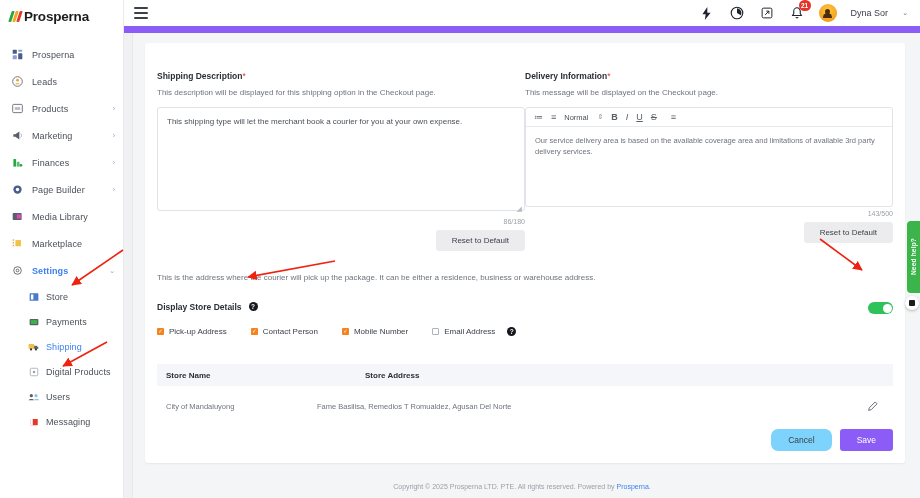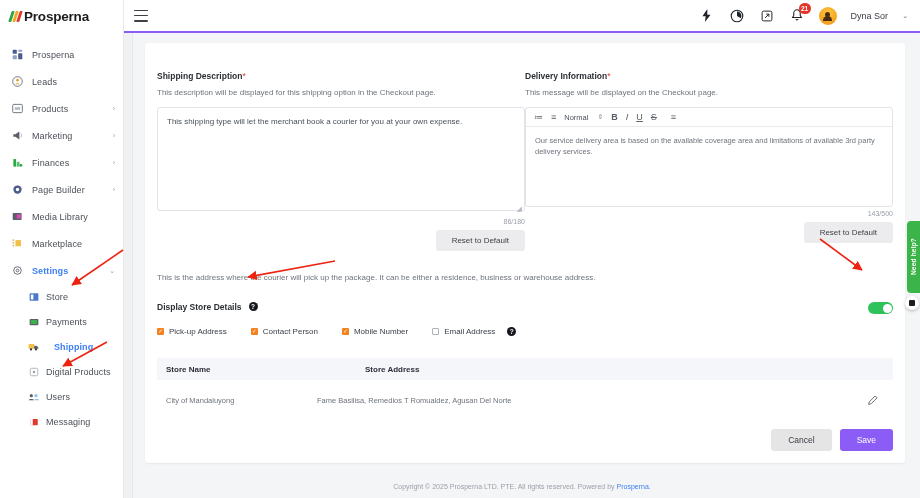--- a/index.html
+++ b/index.html
@@ -30,26 +30,26 @@
     display:flex; align-items:center; height:27px; padding-left:10px; padding-right:8px;
     font-size:9px; color:#4a4f57; cursor:pointer; position:relative;
   }
   .nav-item .ic { width:15px; height:13px; margin-right:7px; display:flex; align-items:center; justify-content:center; flex:0 0 15px; }
   .nav-item .lbl { flex:1; font-size:9px; letter-spacing:0.1px; }
   .nav-item .chev { font-size:7px; color:#9aa0a8; }
   .nav-item.active .lbl { color:#3d7ff2; font-weight:600; }
   .nav-sub { padding-left:17px; }
   .nav-sub .nav-item { height:25px; }
   .nav-sub .nav-item .ic { width:13px; flex:0 0 13px; margin-right:6px;}
-  .nav-sub .nav-item.active .lbl { color:#3d7ff2; font-weight:700;margin-left:8px; }
+  .nav-sub .nav-item.active .lbl { color:#3d7ff2; font-weight:400; }
 
   
   .topbar {
     position:absolute; left:124px; top:0; right:0; height:33px;
-    background:#fff; border-bottom:2px solid #8b5cf6;
+    background:#fff; border-bottom:7px solid #8b5cf6;
     display:flex; align-items:center; z-index:4;
   }
   .hamburger { margin-left:10px; width:14px; height:12px; display:flex; flex-direction:column; justify-content:space-between; cursor:pointer;}
   .hamburger span { display:block; height:1.6px; background:#3c4149; border-radius:1px; }
   .topbar-right { margin-left:auto; display:flex; align-items:center; gap:14px; padding-right:12px; }
   .tb-ic { width:16px; height:16px; display:flex; align-items:center; justify-content:center; cursor:pointer; position:relative; color:#2b2f36;}
   .badge {
     position:absolute; top:-5px; right:-6px; min-width:12px; height:11px; padding:0 2px;
     background:#e63329; color:#fff; border-radius:6px;
     font-size:6.5px; line-height:11px; text-align:center; font-weight:700;
@@ -123,36 +123,36 @@
 
   .checks { display:flex; align-items:center; gap:0; margin-top:13px; }
   .chk-item { display:flex; align-items:center; margin-right:24px; cursor:pointer; }
   .chk { width:7px; height:7px; border-radius:1px; margin-right:5px; flex:0 0 7px;
          display:flex; align-items:center; justify-content:center; }
   .chk.on { background:#f5821f; }
   .chk.on:after { content:"✓"; color:#fff; font-size:5.5px; line-height:7px; }
   .chk.off { background:#fff; border:1px solid #aeb3ba; }
   .chk-label { font-size:8px; color:#3c4149; }
 
-  .table { margin-top:22px; }
+  .table { margin-top:28px; }
   .thead { background:#f4f6fa; display:flex; height:22px; align-items:center; }
   .th { font-size:8px; font-weight:700; color:#2b2f36;padding-left:48px; }
   .c1 { width:160px; padding-left:9px; }
   .c2 { flex:1; }
   .c3 { width:40px; }
   .trow { display:flex; align-items:center; height:40px; border-bottom:0; }
   .td { font-size:7.5px; color:#6e747c; }
   .pencil { color:#5a6069; font-size:10px; cursor:pointer; }
 
   .card-actions { position:absolute; right:12px; bottom:12px; display:flex; gap:8px; }
   .btn {
     border:none; border-radius:3px; font-size:8.5px; padding:6px 17px; cursor:pointer;
     font-family:"Liberation Sans", sans-serif;
   }
-  .btn-cancel { background:#e5e5e5; color:#3c4149; }
+  .btn-cancel { background:#7dd3fc; color:#3c4149;border-radius:7px; }
   .btn-save { background:#8b5cf6; color:#fff; }
 
   .footer {
     position:absolute; left:124px; right:0; bottom:8px;
     text-align:center; font-size:7px; color:#9aa0a8;
   }
   .footer a { color:#3d7ff2; text-decoration:none; }
 
   
   .needhelp {

